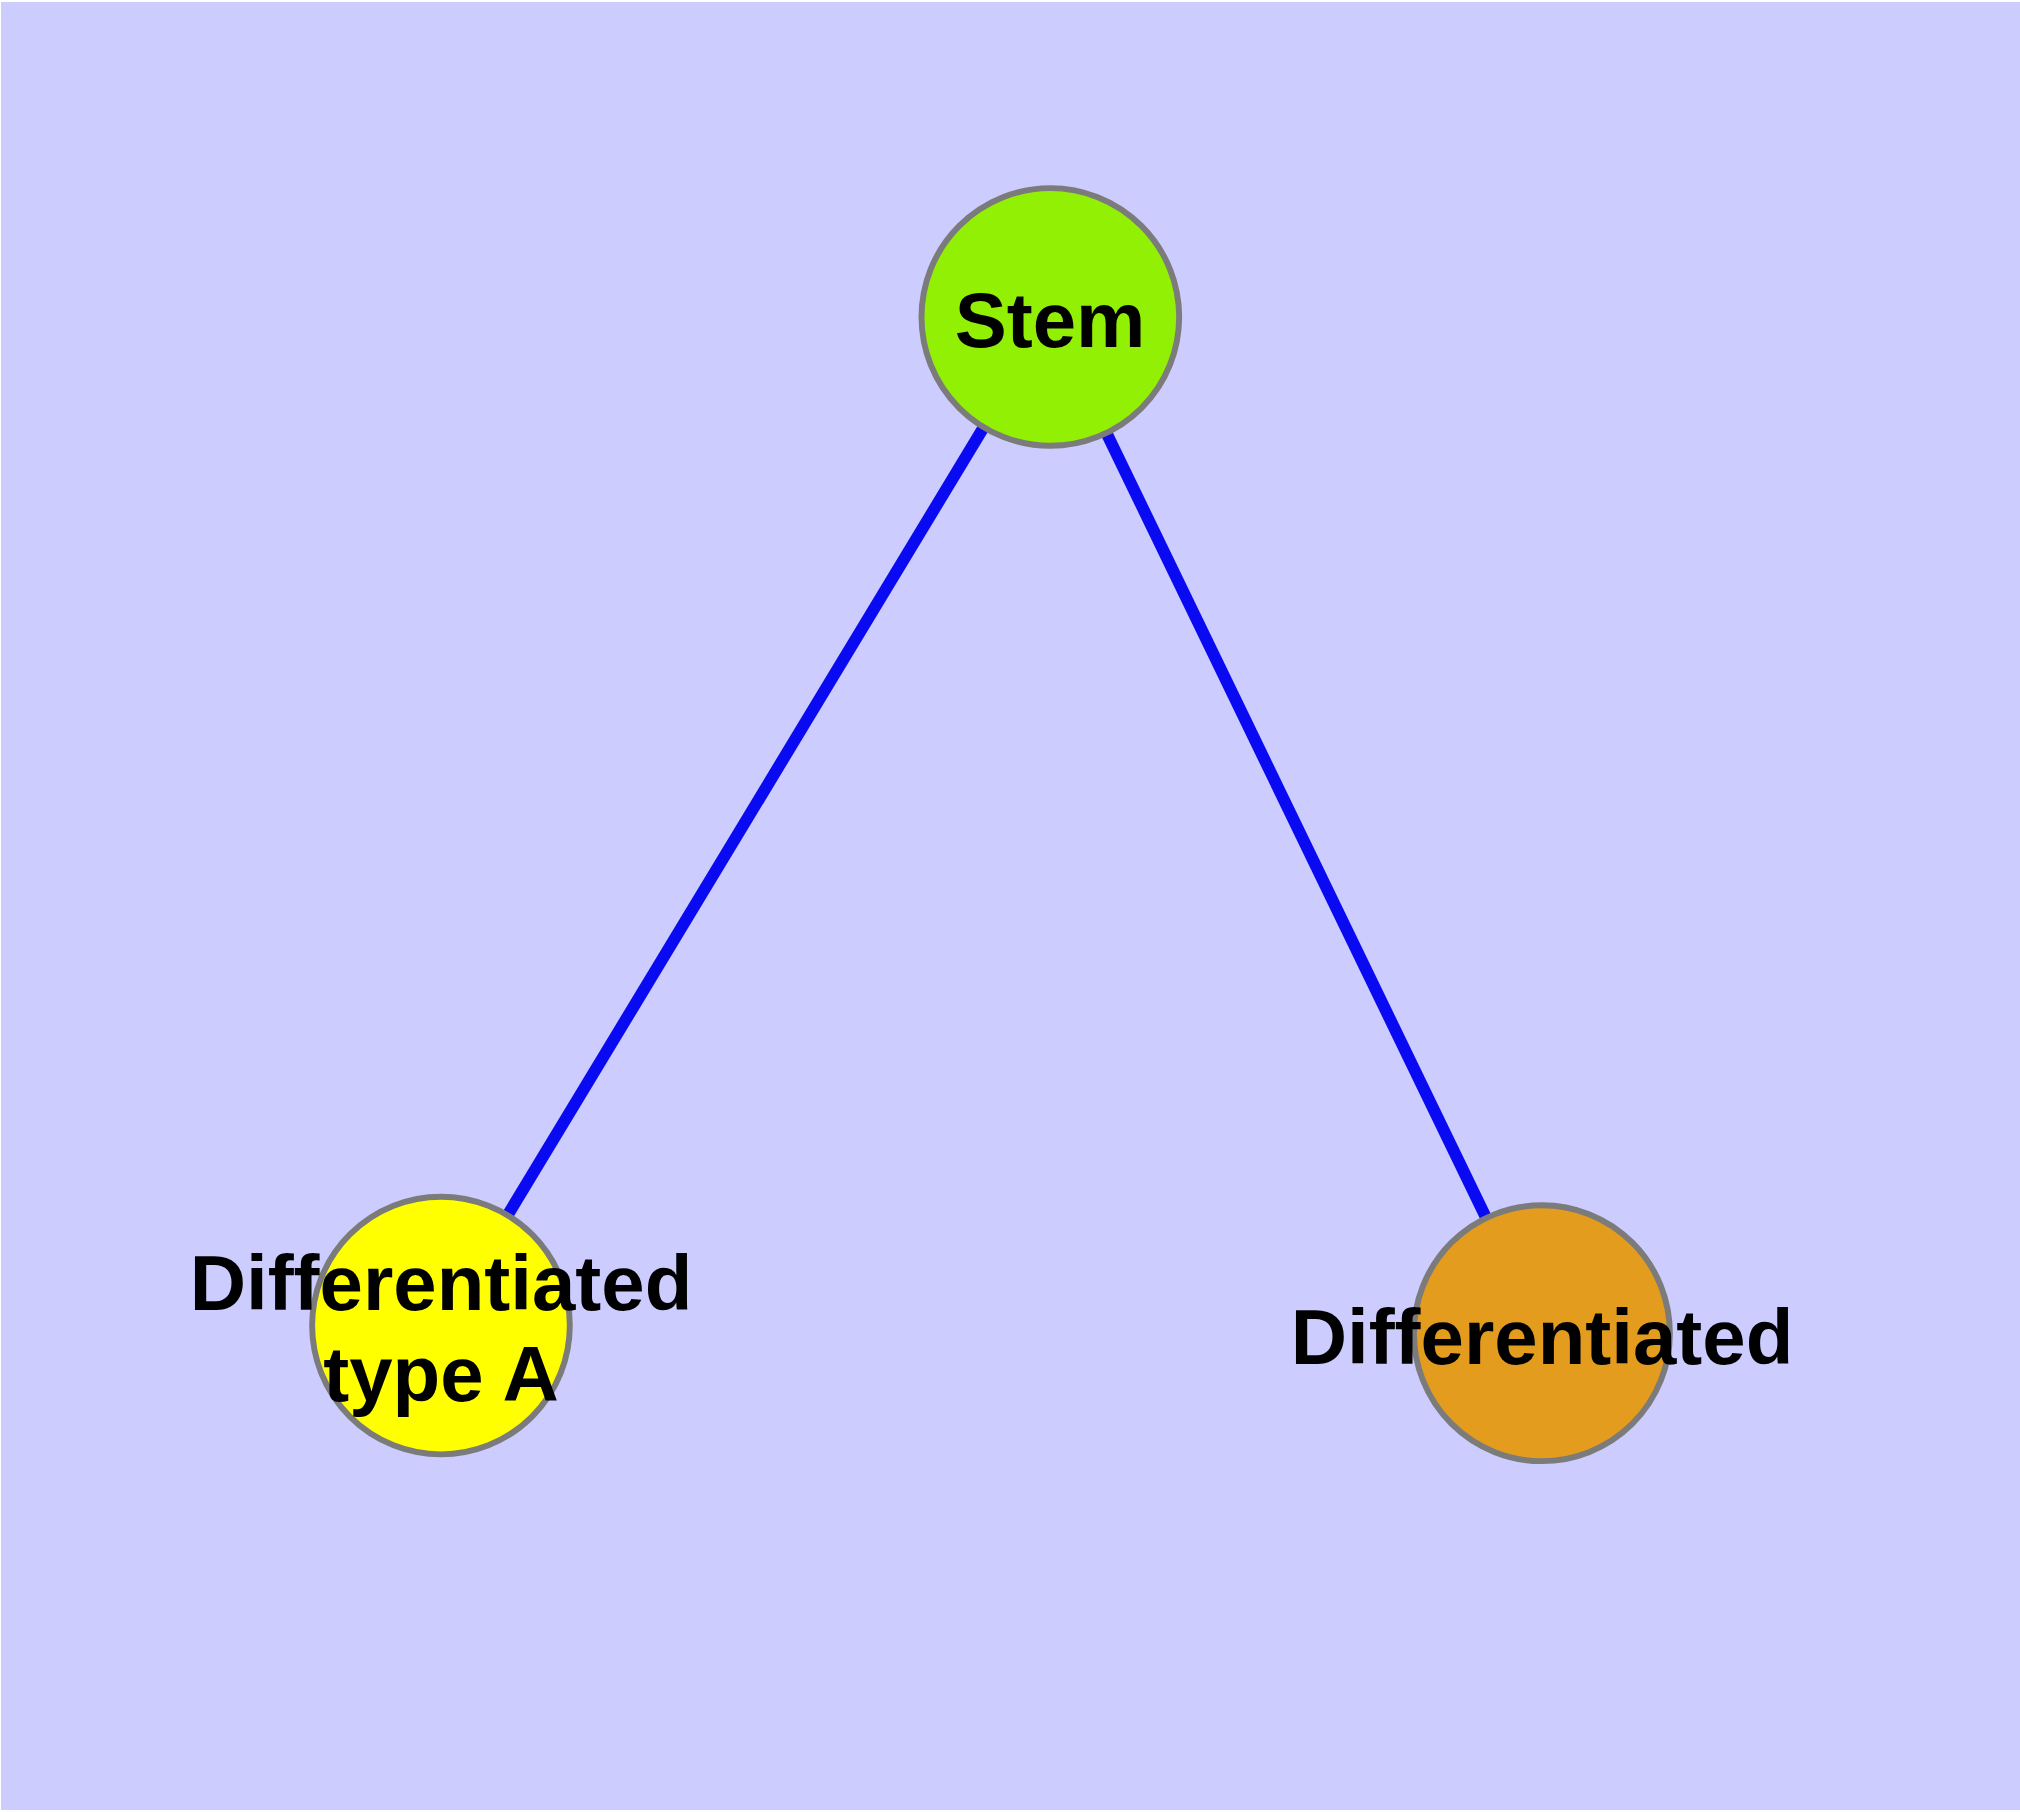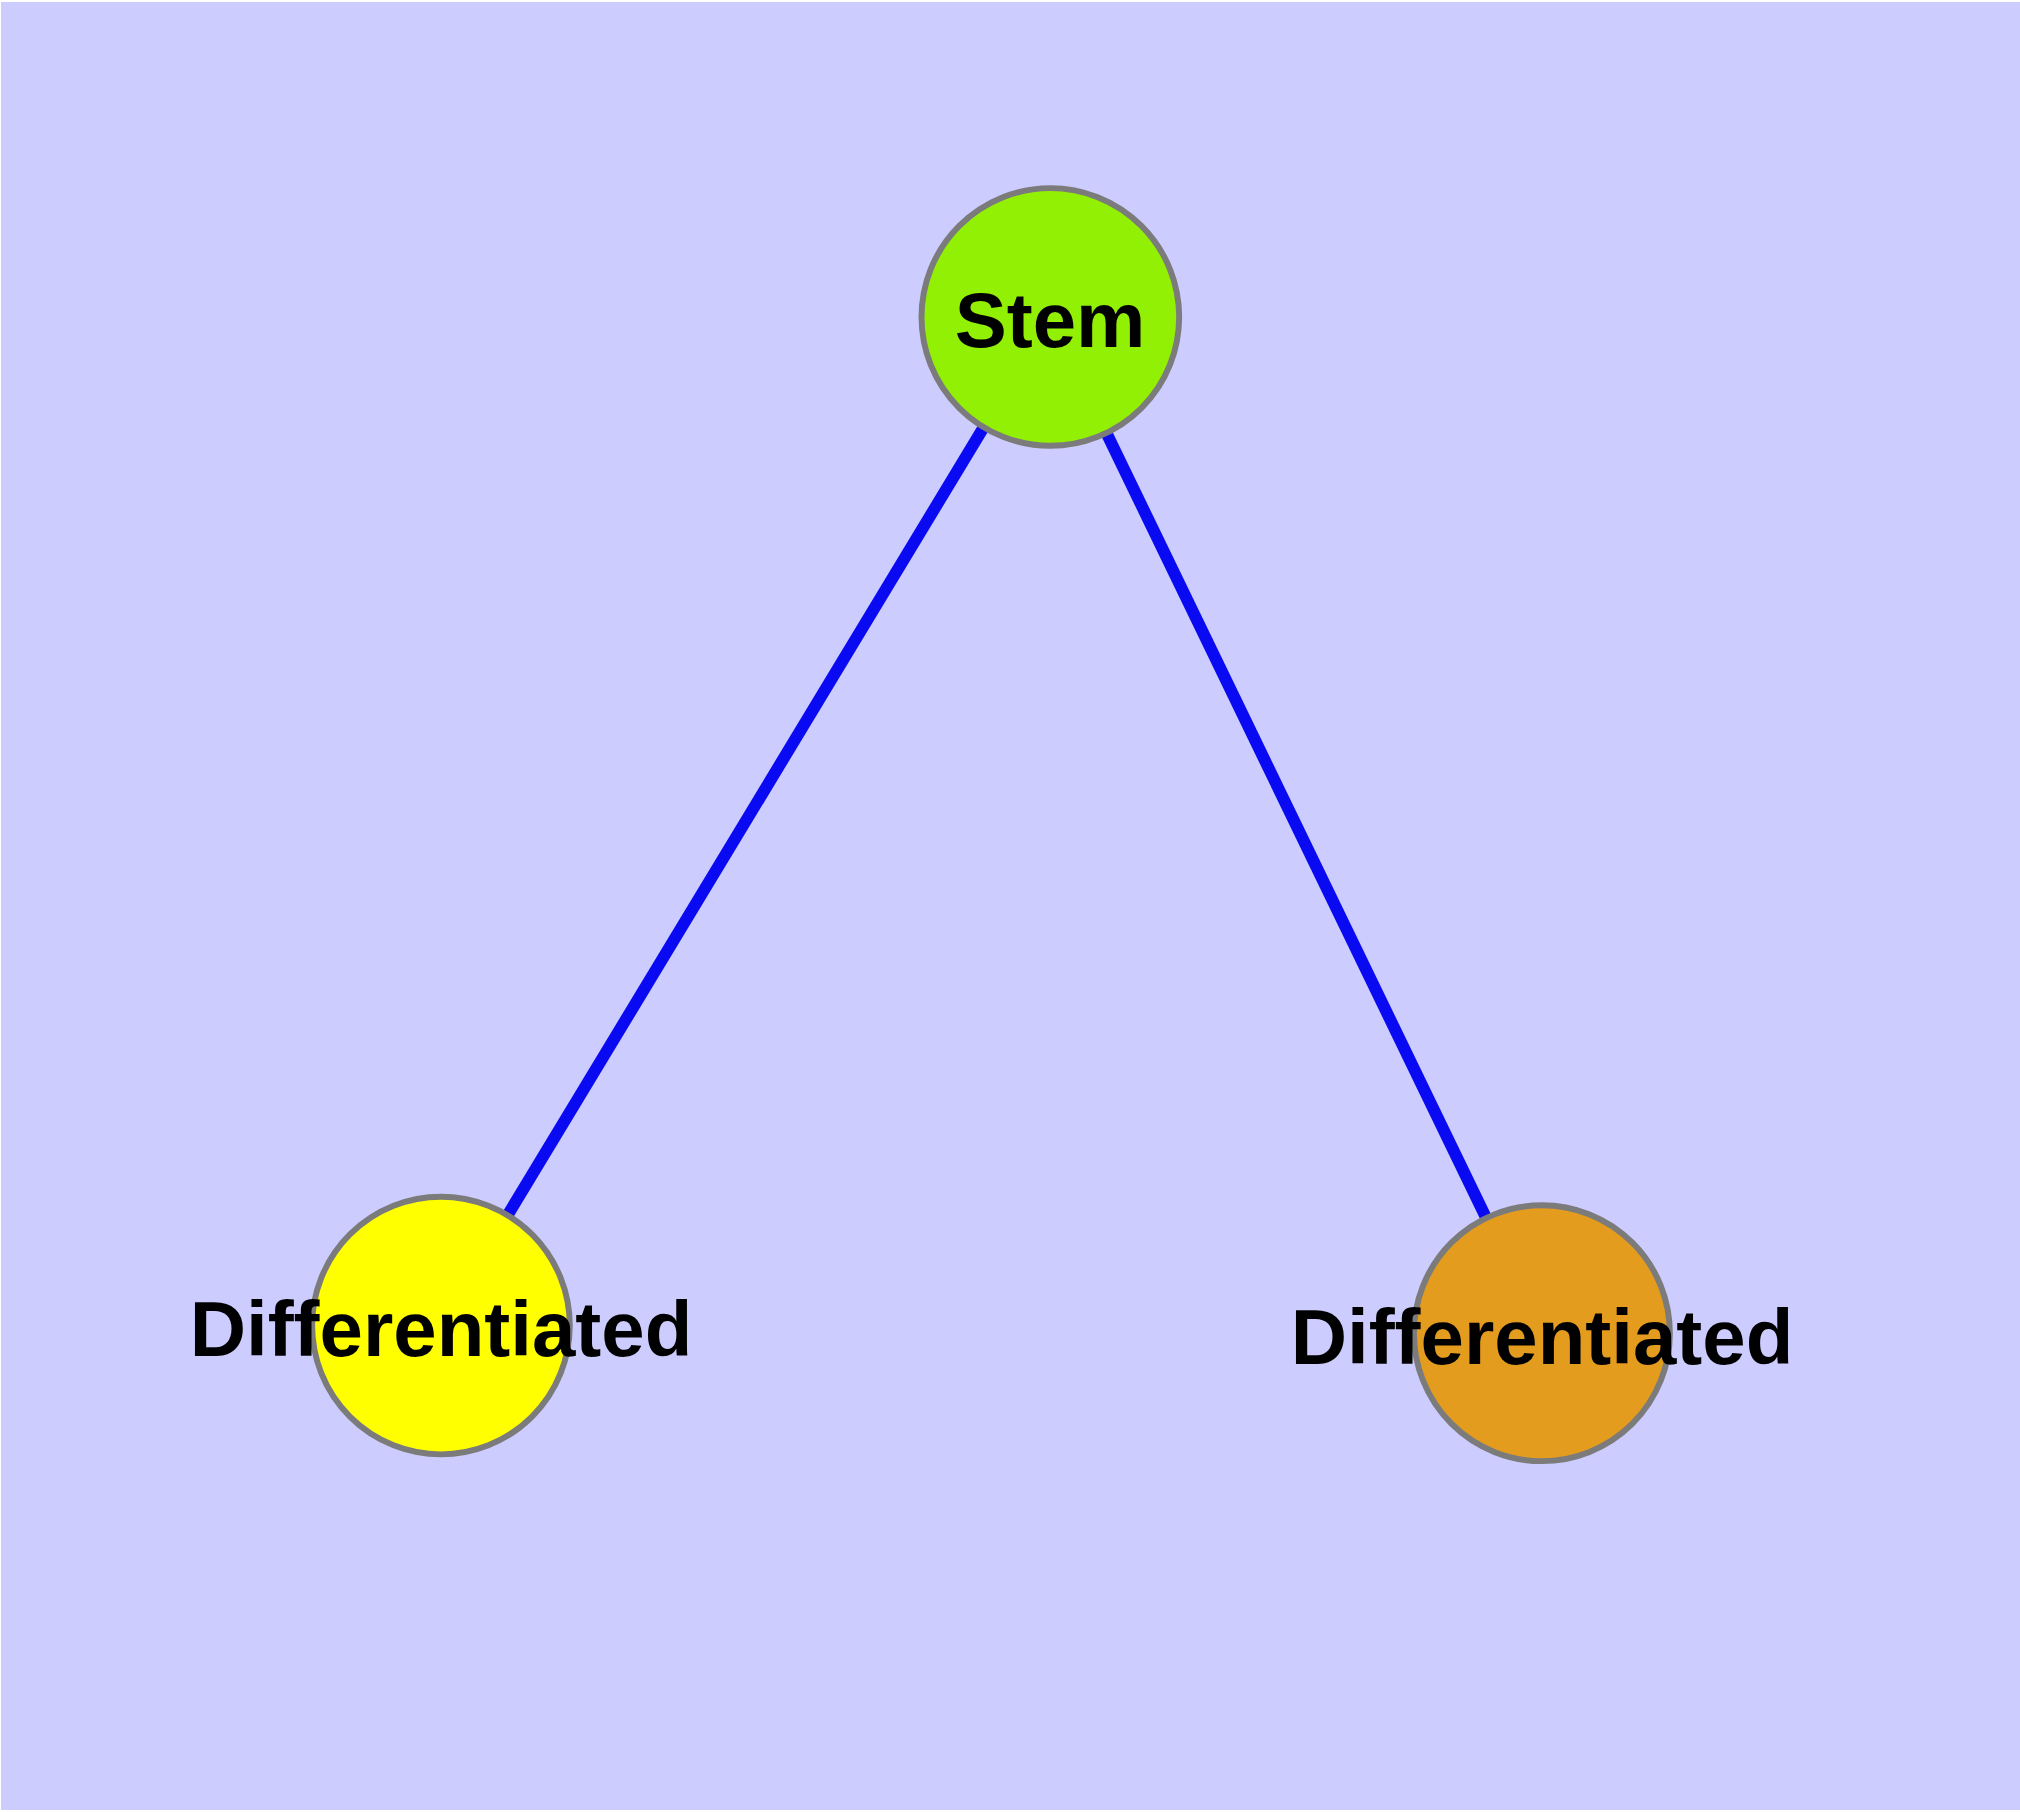--- a/index.html
+++ b/index.html
@@ -62,20 +62,21 @@
 
     <circle class="node" cx="1239" cy="374" r="152" fill="#92F005" stroke="#7B7B7B"></circle>
     <circle class="node" cx="520" cy="1564" r="152" fill="#FFFF00" stroke="#7B7B7B"></circle>
     <circle class="node" cx="1819" cy="1573" r="151" fill="#E49C1E" stroke="#7B7B7B"></circle>
   </svg>
 
   <div class="label" style="left: 1050px; top: 320px; color: rgb(0, 0, 0);">Stem</div>
 
   <div class="label" style="left: 441px; top: 1329px; color: rgb(0, 0, 0);">
     <div>Differentiated</div>
+    <div>type A</div>
   </div>
 
   <div class="label" style="left: 1542px; top: 1337px; color: rgb(0, 0, 0);">
     <div>Differentiated</div>
   </div>
 
 </div>
 
 
 </body></html>

